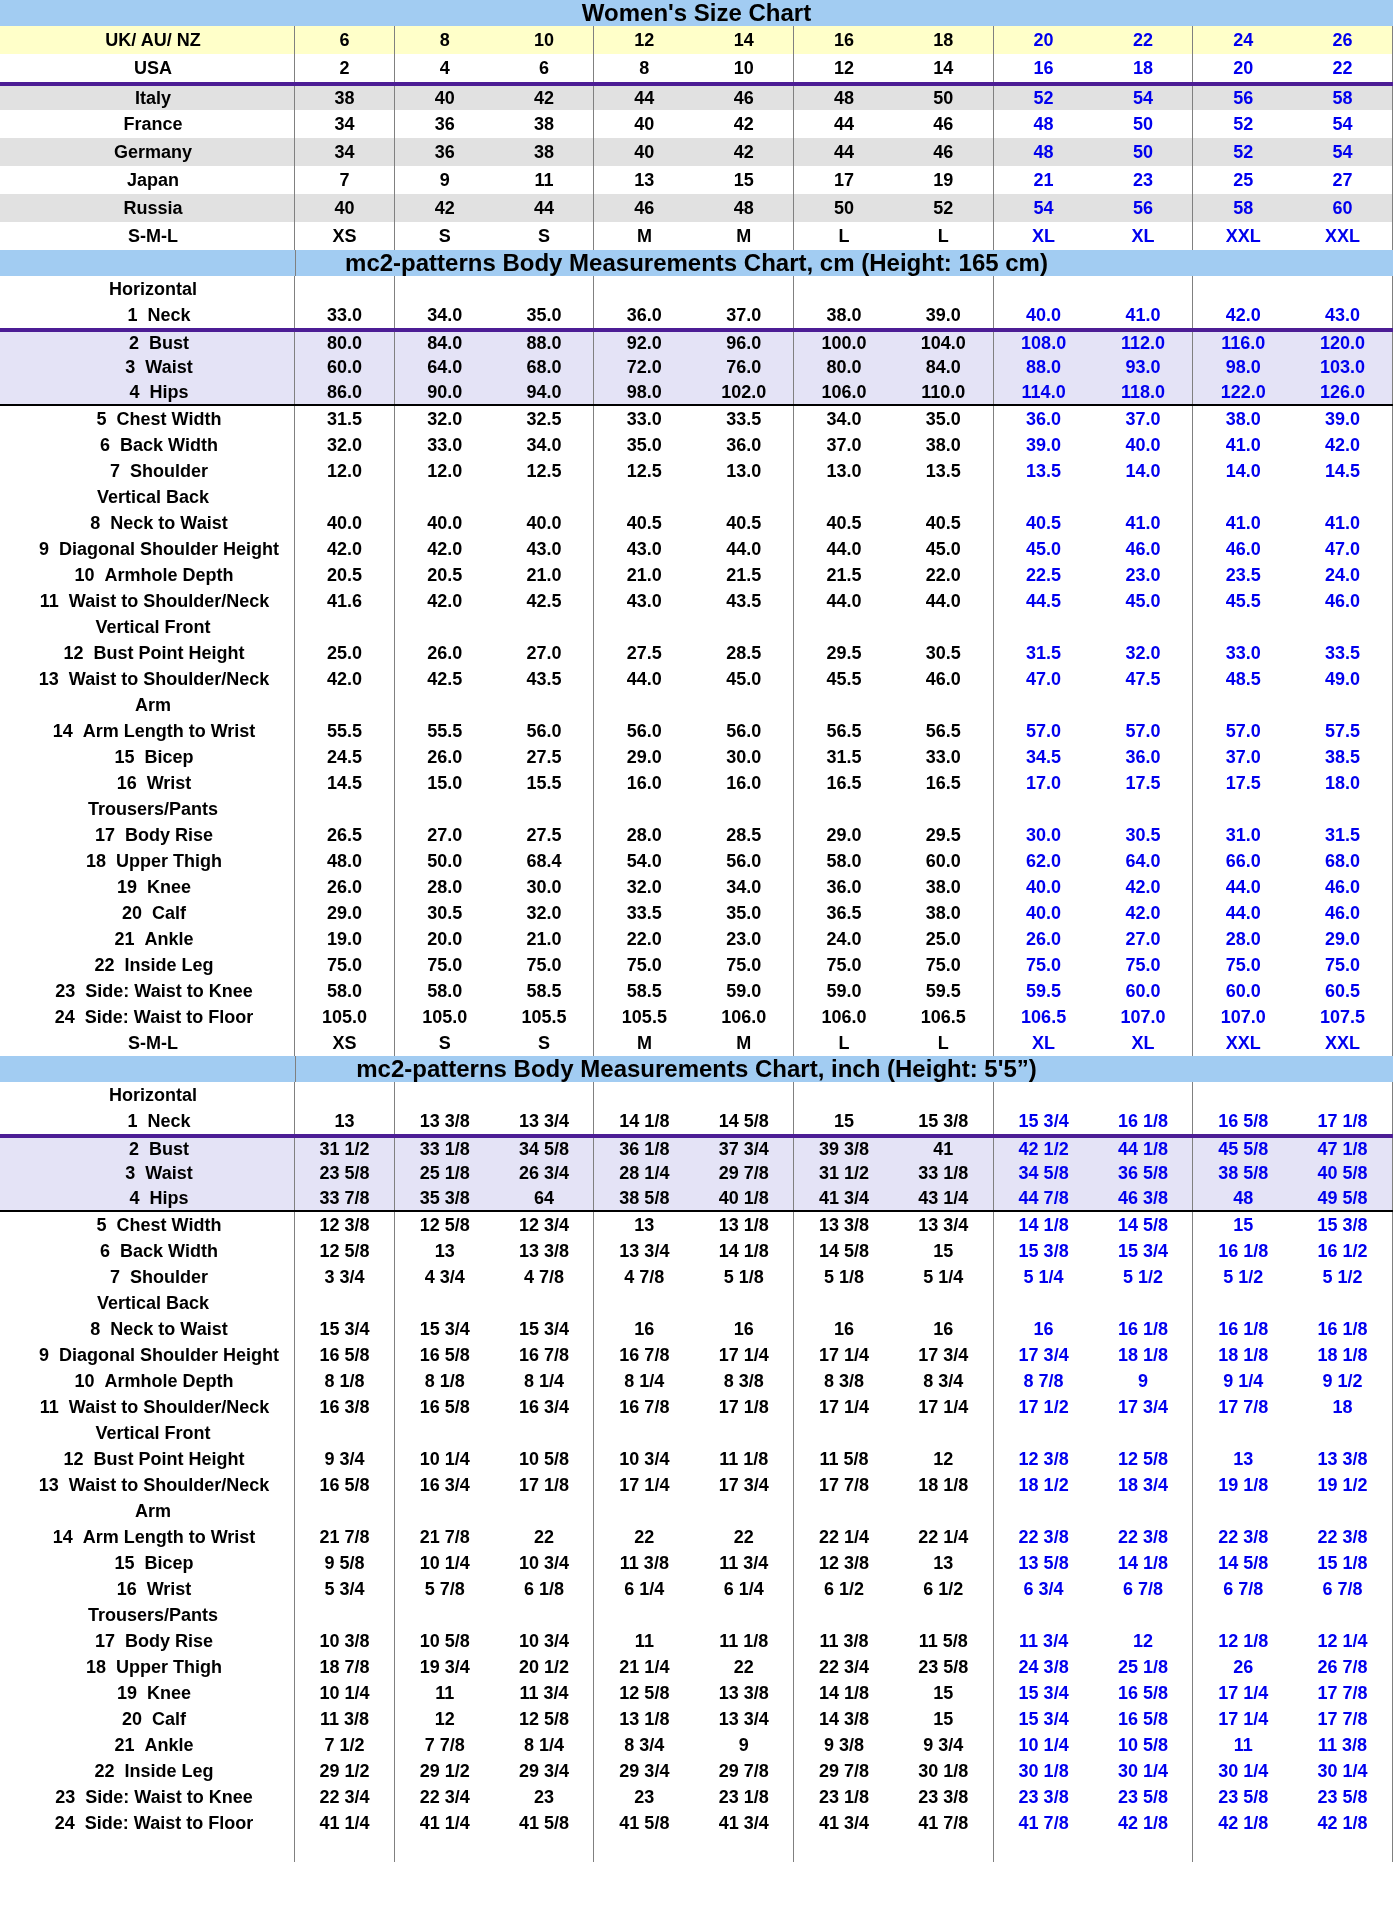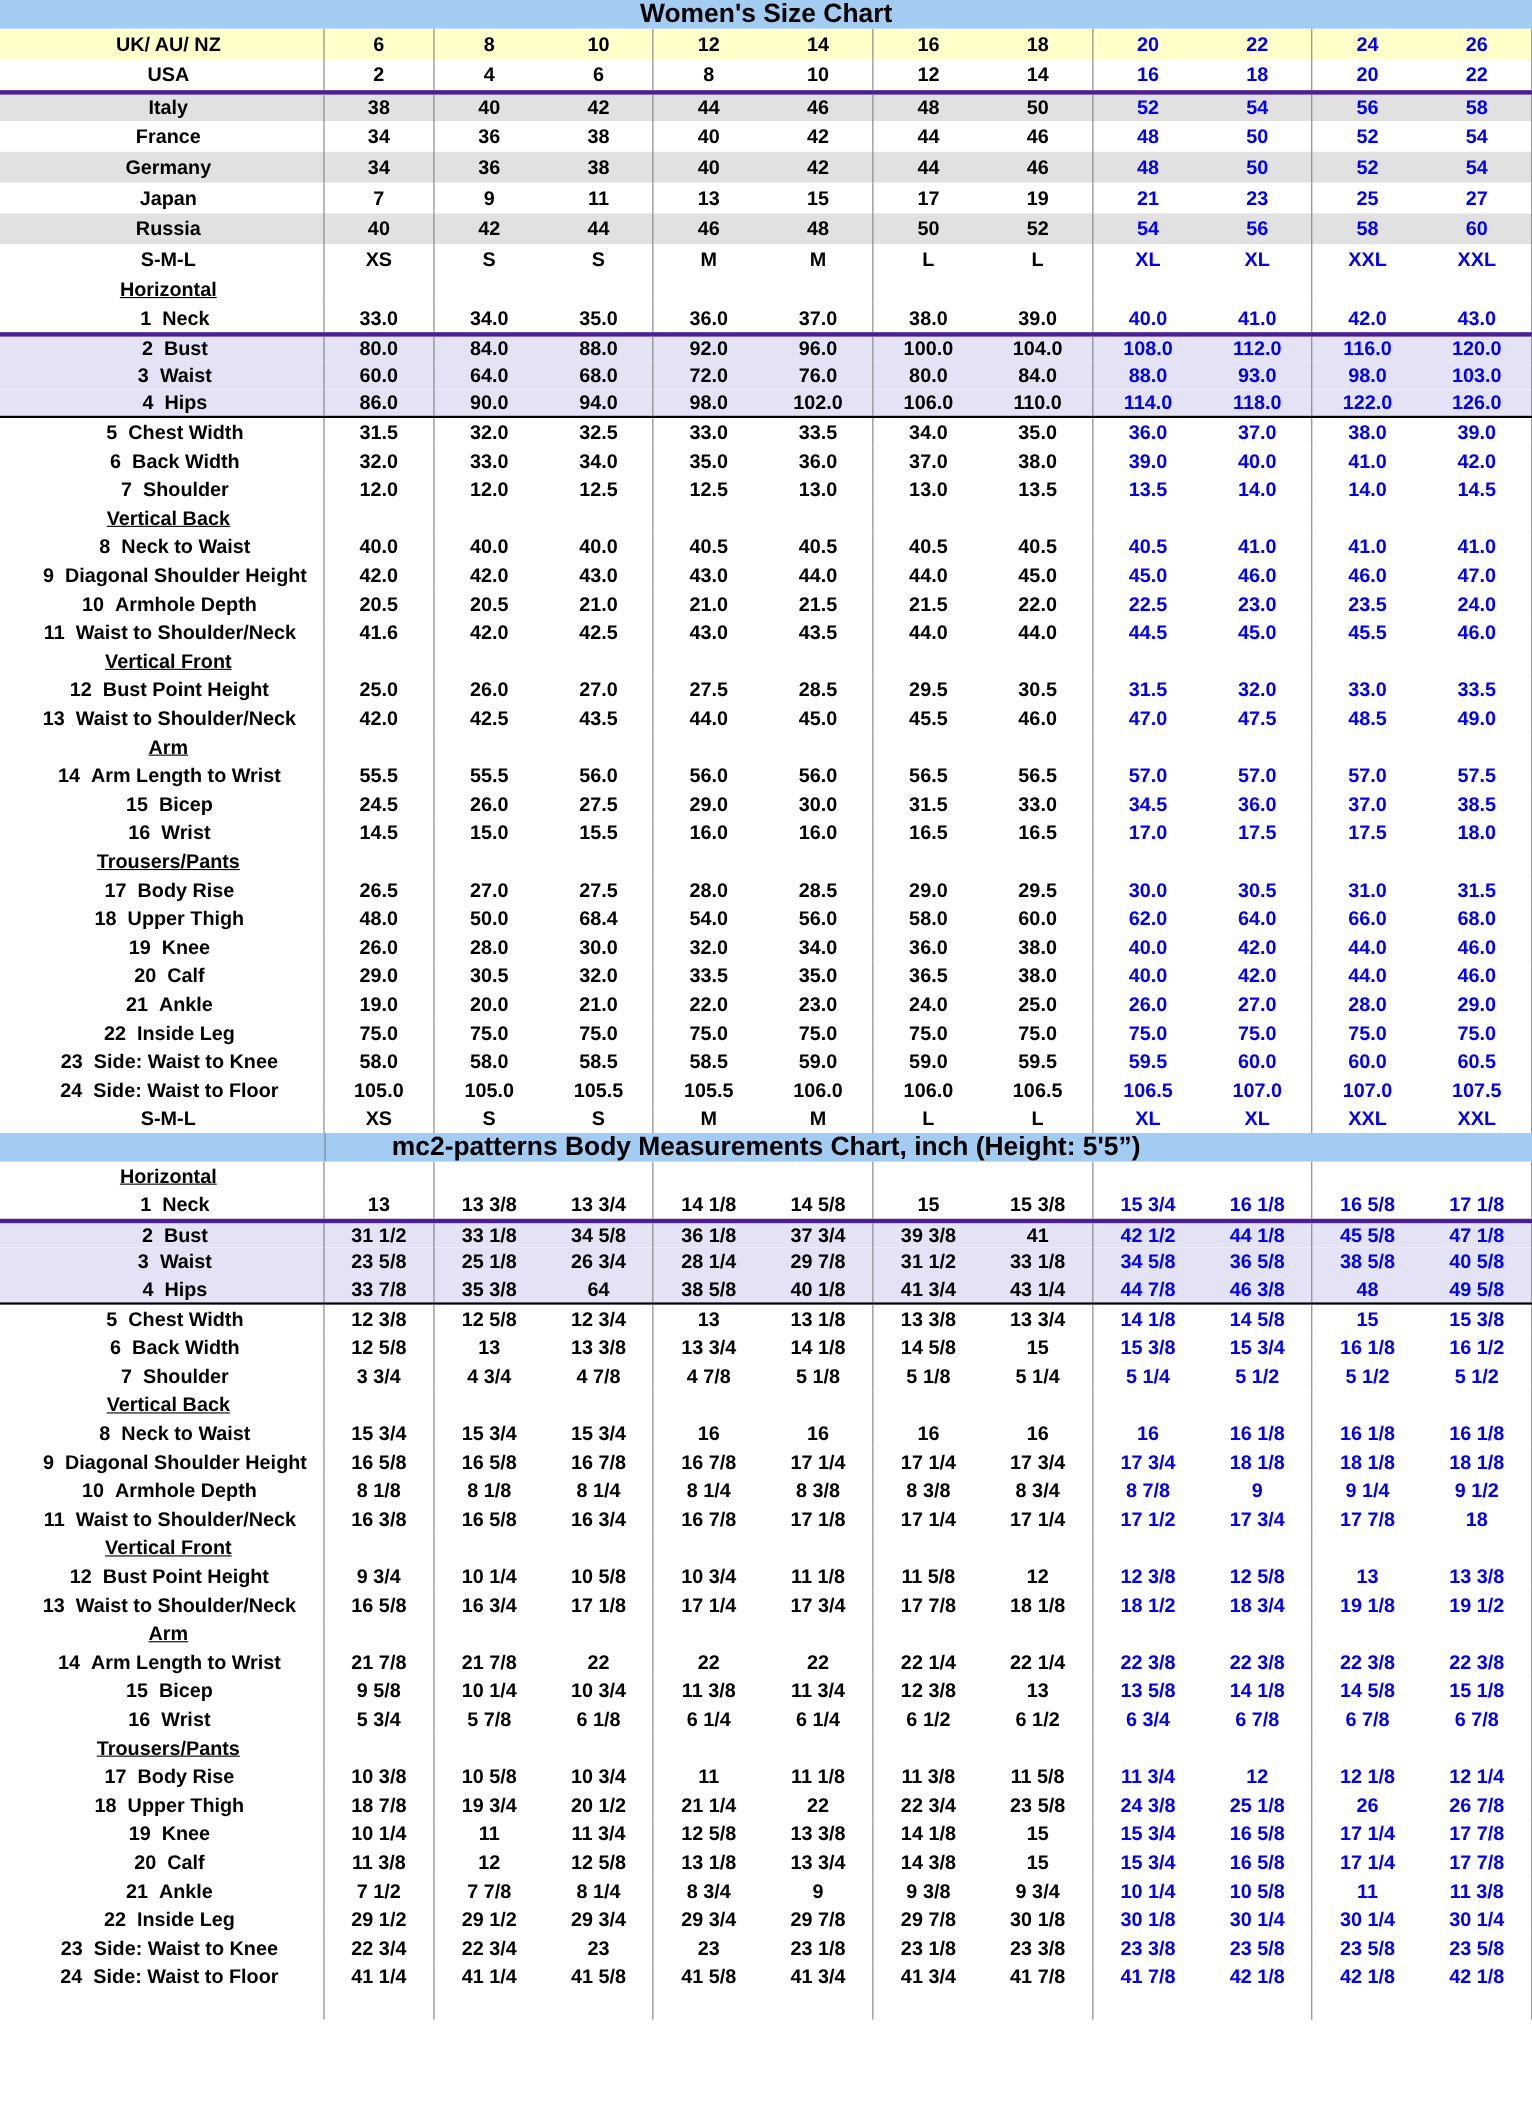--- a/index.html
+++ b/index.html
@@ -19,21 +19,21 @@
   .row.stub{height:26px}
   .row>div{
     box-sizing:border-box;height:100%;display:flex;align-items:center;
     justify-content:center;font-size:18px;white-space:nowrap;overflow:hidden;
   }
   .lc{width:21.18%;justify-content:flex-start;padding-left:6px}
   .lc.center{justify-content:center;padding-left:12px}
   .dc{width:7.1655%}
   .gb{border-right:1px solid #808080}
   .num{flex:0 0 28px;text-align:right;margin-right:10px;display:block}
-  .hd{text-decoration:underline}
+  .hd{}
   .bt2{border-top:4px solid #4c1d95}
   .bb2{border-bottom:2px solid #000}
   .bg-yellow{background:var(--yellow)}
   .bg-gray{background:var(--gray)}
   .hl{background:var(--lavender)}
   .blue{color:var(--bluetext)}
 </style>
 </head>
 <body>
 
@@ -165,20 +165,21 @@
         <div class="dc gb">L</div>
         <div class="dc blue">XL</div>
         <div class="dc gb blue">XL</div>
         <div class="dc blue">XXL</div>
         <div class="dc gb blue">XXL</div>
       </div>
     </div>
 </div>
 
 <div>
+  <div class="bar lined">mc2-patterns Body Measurements Chart, cm (Height: 165 cm)</div>
   <div id="cm-rows">
       <div class="row">
         <div class="lc gb center">
           <span class="hd">Horizontal</span>
         </div>
         <div class="dc gb"></div>
         <div class="dc"></div>
         <div class="dc gb"></div>
         <div class="dc"></div>
         <div class="dc gb"></div>

